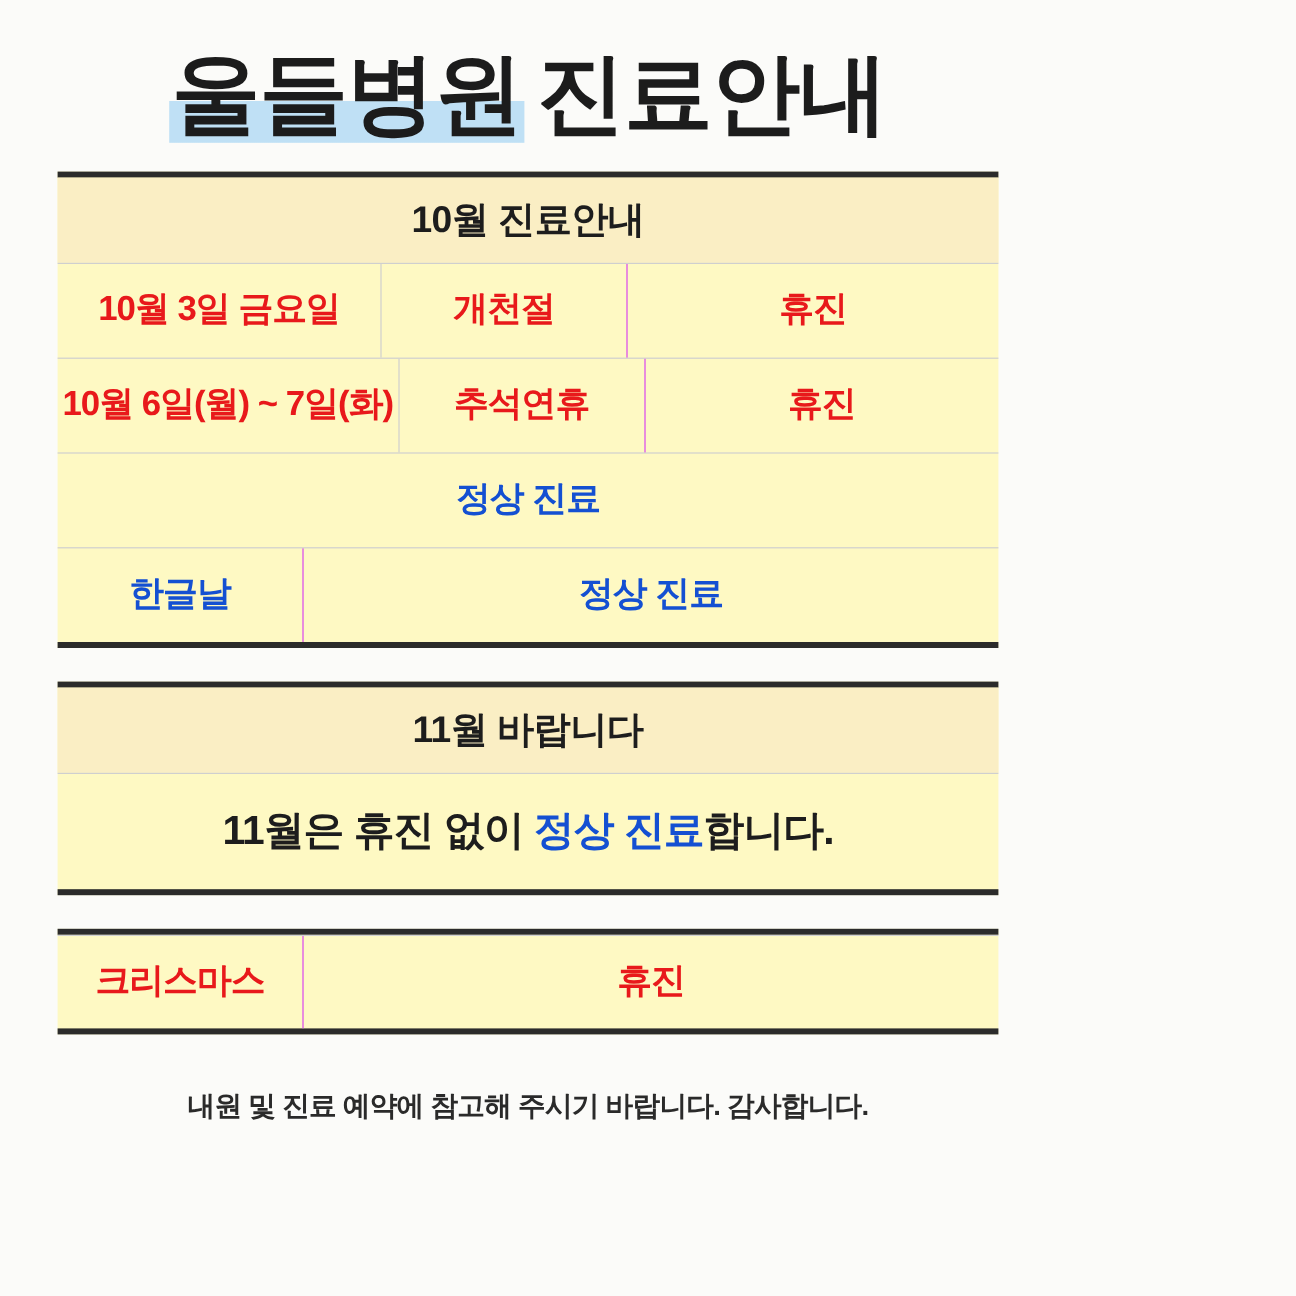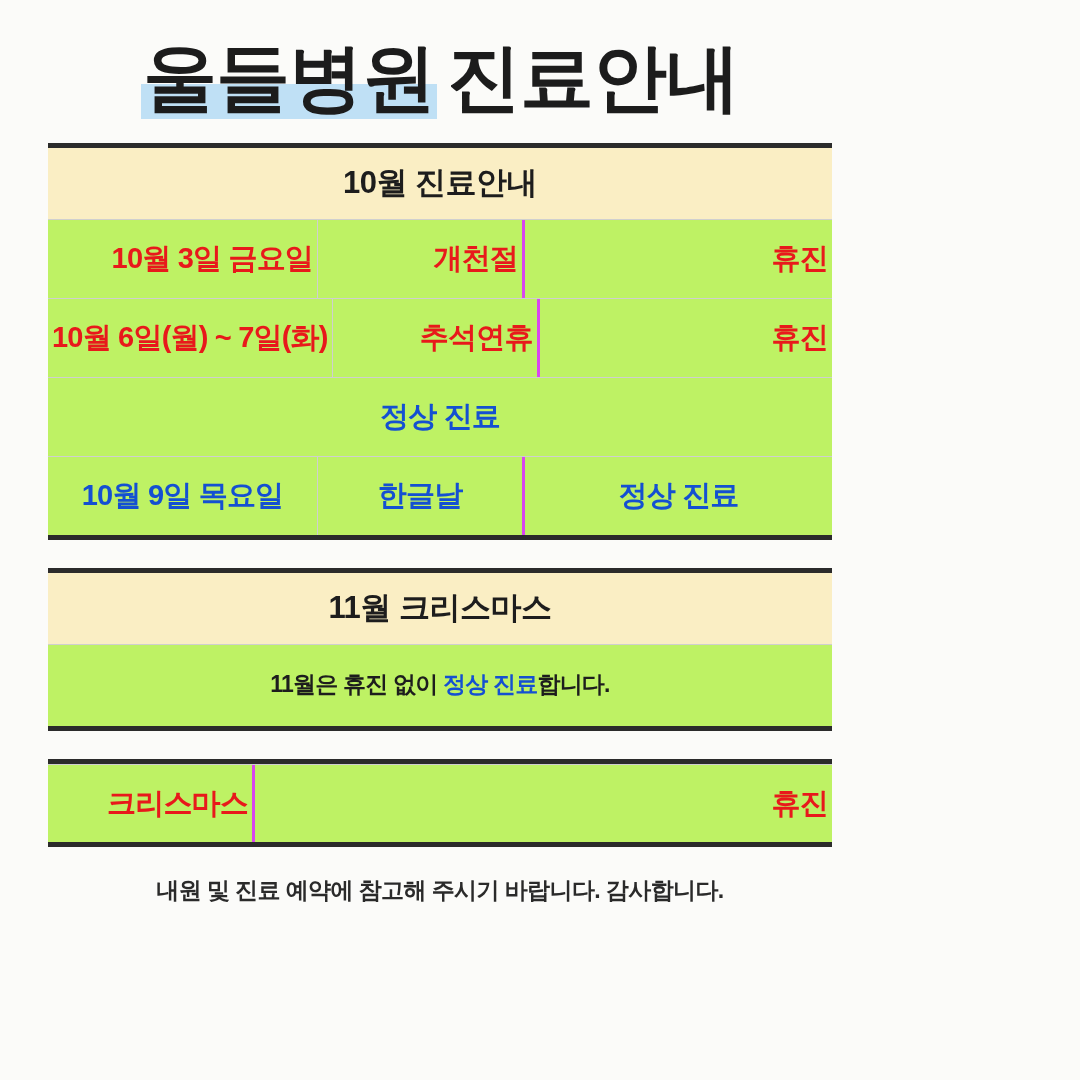--- a/index.html
+++ b/index.html
@@ -42,21 +42,21 @@
     padding: 0 2px;
   }
   .title .plain {
     padding-left: 10px;
   }
 
   
   .section {
     border-top: 5px solid #2b2b2b;
     border-bottom: 5px solid #2b2b2b;
-    background: #bef264;
+    background: #fef9c3;
   }
   .section + .section {
     margin-top: 28px;
   }
   .sec-head {
     background: #faeec4;
     text-align: center;
     font-size: 31px;
     font-weight: 800;
     color: #1d1d1d;
@@ -74,44 +74,44 @@
     flex: 1 1 0;
     text-align: center;
     font-size: 29px;
     font-weight: 800;
     padding: 21px 4px 22px;
     letter-spacing: -0.8px;
     line-height: 1.2;
     white-space: nowrap;
   }
   .cell.c-date { flex: 0 0 33.3%; border-right: 1px solid #cfcfcf; }
-  .cell.c-name { flex: 0 0 25%; border-right: 3px solid #d946ef; }
+  .cell.c-name { flex: 0 0 25%; border-right: 1px solid #d946ef; }
   .cell.c-stat { flex: 1 1 auto; }
-  .red  { color: #e8191b; text-align: right; }
+  .red  { color: #e8191b; }
   .blue { color: #1450d2; }
 
   .note-row {
     text-align: center;
-    font-size: 23px;
+    font-size: 34px;
     font-weight: 800;
     padding: 24px 0 26px;
     color: #1d1d1d;
     letter-spacing: -0.8px;
     border-top: 1px solid #cfcfcf;
   }
   .note-row .blue { color: #1450d2; }
 
   
   .footer {
     text-align: center;
     font-size: 23px;
     font-weight: 700;
     color: #2a2a2a;
     letter-spacing: -0.6px;
-    padding-top: 28px;
+    padding-top: 44px;
   }
 </style>
 </head>
 <body>
 
 <div class="page">
 
   <div class="title-wrap">
     <div class="title">
       <span class="hl">울들병원</span><span class="plain">진료안내</span>
@@ -131,28 +131,27 @@
       <div class="cell c-date red">10월 6일(월) ~ 7일(화)</div>
       <div class="cell c-name red">추석연휴</div>
       <div class="cell c-stat red">휴진</div>
     </div>
 
     <div class="row">
       <div class="cell c-stat blue">정상 진료</div>
     </div>
 
     <div class="row">
-      <div class="cell c-date blue">10월 9일 목요일</div>
       <div class="cell c-name blue">한글날</div>
       <div class="cell c-stat blue">정상 진료</div>
     </div>
   </div>
 
   <div class="section">
-    <div class="sec-head">11월 크리스마스</div>
+    <div class="sec-head">11월 바랍니다</div>
     <div class="note-row">
       <span>11월은 휴진 없이 </span><span class="blue">정상 진료</span><span>합니다.</span>
     </div>
   </div>
 
   <div class="section">
     <div class="row">
       <div class="cell c-name red">크리스마스</div>
       <div class="cell c-stat red">휴진</div>
     </div>

